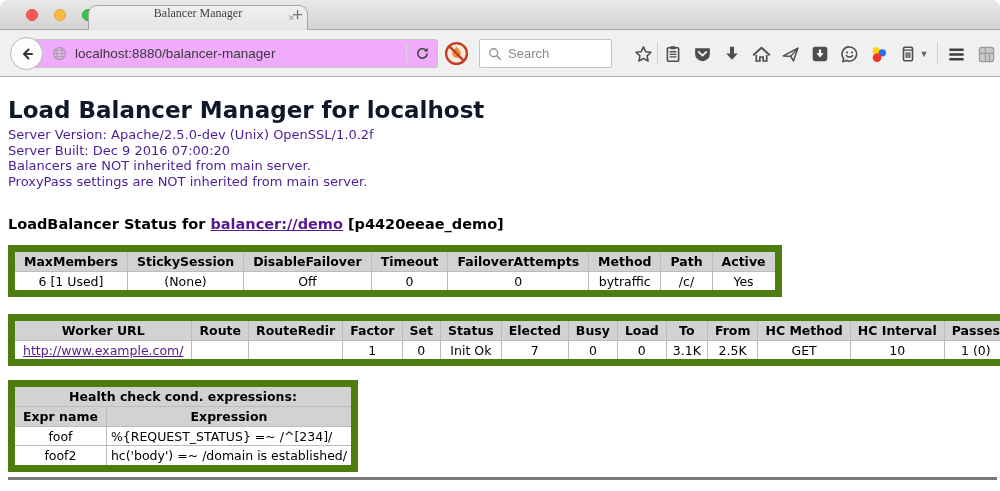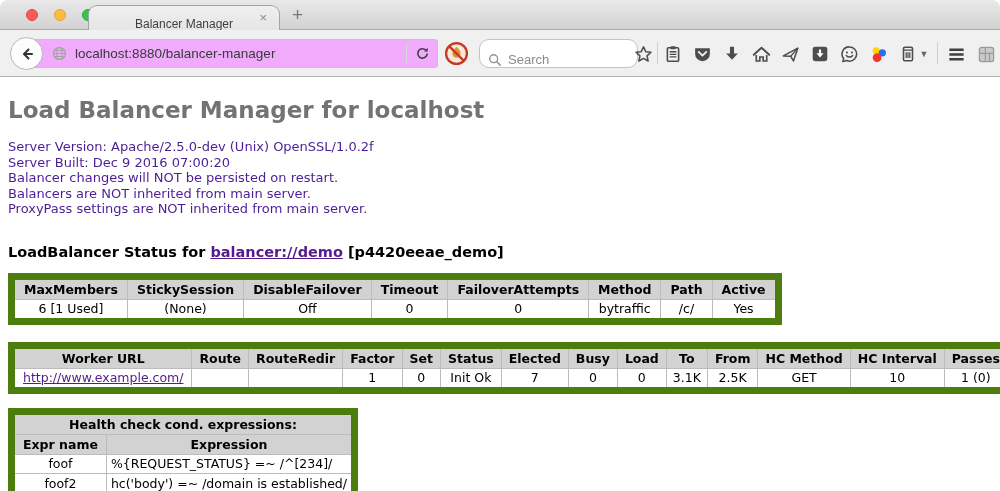--- a/index.html
+++ b/index.html
@@ -14,25 +14,25 @@
     background: linear-gradient(180deg, #e9e9e9 0%, #d2d2d2 100%);
     border-bottom: 1px solid #ababab;
     font-family: "Liberation Sans", sans-serif;
   }
   .traffic { position: absolute; top: 9px; width: 12px; height: 12px; border-radius: 50%; }
   .t-red    { left: 26px;  background: #fc5b57; border: 1px solid #e2443f; }
   .t-yellow { left: 54px;  background: #fdbc40; border: 1px solid #e0a434; }
   .t-green  { left: 82px;  background: #34c84a; border: 1px solid #2aa83d; }
 
   .tab {
-    position: absolute; left: 88px; top: 5px; width: 192px; height: 26px;
+    position: absolute; left: 88px; top: 5px; width: 220px; height: 26px;
     background: linear-gradient(180deg, #f0f0f0, #e4e4e4);
     border: 1px solid #a5a5a5; border-bottom: none;
     border-radius: 9px 9px 0 0;
-    display: flex; align-items: flex-end; justify-content: center;
+    display: flex; align-items: flex-start; justify-content: center; font-family: Liberation Serif, serif;
   }
   .tab-title { font-size: 12px; color: #3f3f3f; }
   .tab-close { position: absolute; right: 12px; top: 4px; font-size: 13px; color: #8a8a8a; cursor: default; }
   .newtab { position: absolute; left: 292px; top: 4px; font-size: 19px; color: #777; }
 
   
   .navbar {
     position: relative; height: 47px;
     background: #f0f0f0;
     border-bottom: 1px solid #b3b3b3;
@@ -49,38 +49,38 @@
     display: flex; align-items: center; z-index: 1;
   }
   .urlbar .globe { margin-left: 24px; }
   .url-text { flex: 1; margin-left: 8px; font-size: 13.5px; color: #3a3a3a; white-space: nowrap; overflow: hidden; }
   .url-sep { width: 1px; height: 19px; background: #d8d8d8; }
   .reload { width: 30px; display: flex; align-items: center; justify-content: center; }
 
   .flashblock { position: absolute; left: 444px; top: 11px; }
 
   .searchbar {
-    position: absolute; left: 479px; top: 9px; width: 159px; height: 29px;
-    background: #fff; border: 1px solid #c3c3c3; border-radius: 10px;
-    display: flex; align-items: flex-end;
+    position: absolute; left: 479px; top: 9px; width: 133px; height: 29px;
+    background: #fff; border: 1px solid #c3c3c3; border-radius: 2px;
+    display: flex; align-items: center;
   }
   .searchbar input {
     border: none; outline: none; flex: 1; min-width: 0;
     font-family: "Liberation Sans", sans-serif; font-size: 13px; color: #444; background: transparent;
   }
   .searchbar input::placeholder { color: #8b8b8b; }
   .search-mag { margin: 0 6px 0 8px; }
 
   .toolbtn { position: absolute; top: 12px; width: 24px; height: 24px; display: flex; align-items: center; justify-content: center; }
   .vsep { position: absolute; top: 12px; width: 1px; height: 22px; background: #cfcfcf; }
   .caret { font-size: 9px; color: #666; }
 
   
   .content { padding: 0 0 0 8px; background: #fff; }
-  h1 { font-size: 23px; font-weight: bold; color: #737373; padding: 20px 0 0 0; margin-bottom: 16px; letter-spacing: 0; }
+  h1 { font-size: 23px; font-weight: bold; color: #0f172a; padding: 20px 0 0 0; margin-bottom: 4px; letter-spacing: 0; }
   .info-lines { font-size: 13px; color: #4c1d95; line-height: 15.6px; }
   .status-heading { margin-top: 27px; margin-bottom: 13px; font-size: 14.5px; font-weight: bold; }
   .status-heading a { margin: 16px 5px; }
   a.vlink { color: #551a8b; text-decoration: underline; }
 
   table { border-collapse: separate; border-spacing: 0; border: 7px solid #4d7c0f; background: #fff; font-size: 12.5px; }
   th, td { border-right: 1px solid #bcbcbc; border-bottom: 1px solid #bcbcbc; white-space: nowrap; }
   th:last-child, td:last-child { border-right: none; }
   tr:last-child td { border-bottom: none; }
   th { background: #d2d2d2; font-weight: bold; padding: 2px 9px; text-align: center; }
@@ -244,21 +244,20 @@
     </div>
   </div>
 
   <div class="content">
 
     <h1>Load Balancer Manager for localhost</h1>
 
     <div class="info-lines">
       <div>Server Version: Apache/2.5.0-dev (Unix) OpenSSL/1.0.2f</div>
       <div>Server Built: Dec 9 2016 07:00:20</div>
-      <div>Balancer changes will NOT be persisted on restart.</div>
       <div>Balancers are NOT inherited from main server.</div>
       <div>ProxyPass settings are NOT inherited from main server.</div>
     </div>
 
     <div class="status-heading">
       <span>LoadBalancer Status for</span><a href="#" class="vlink">balancer://demo</a><span>[p4420eeae_demo]</span>
     </div>
 
     <table class="tbl1">
       <tbody>

